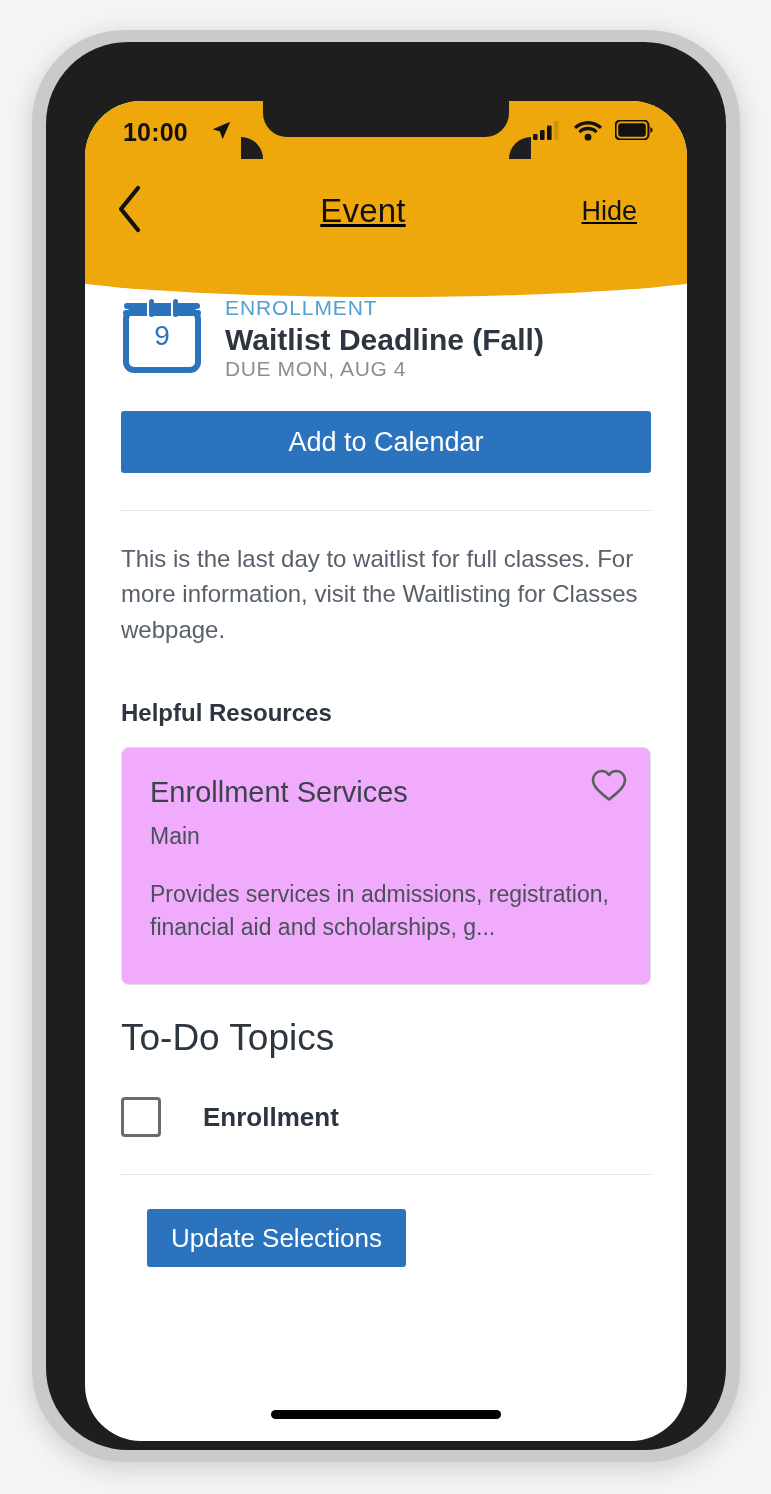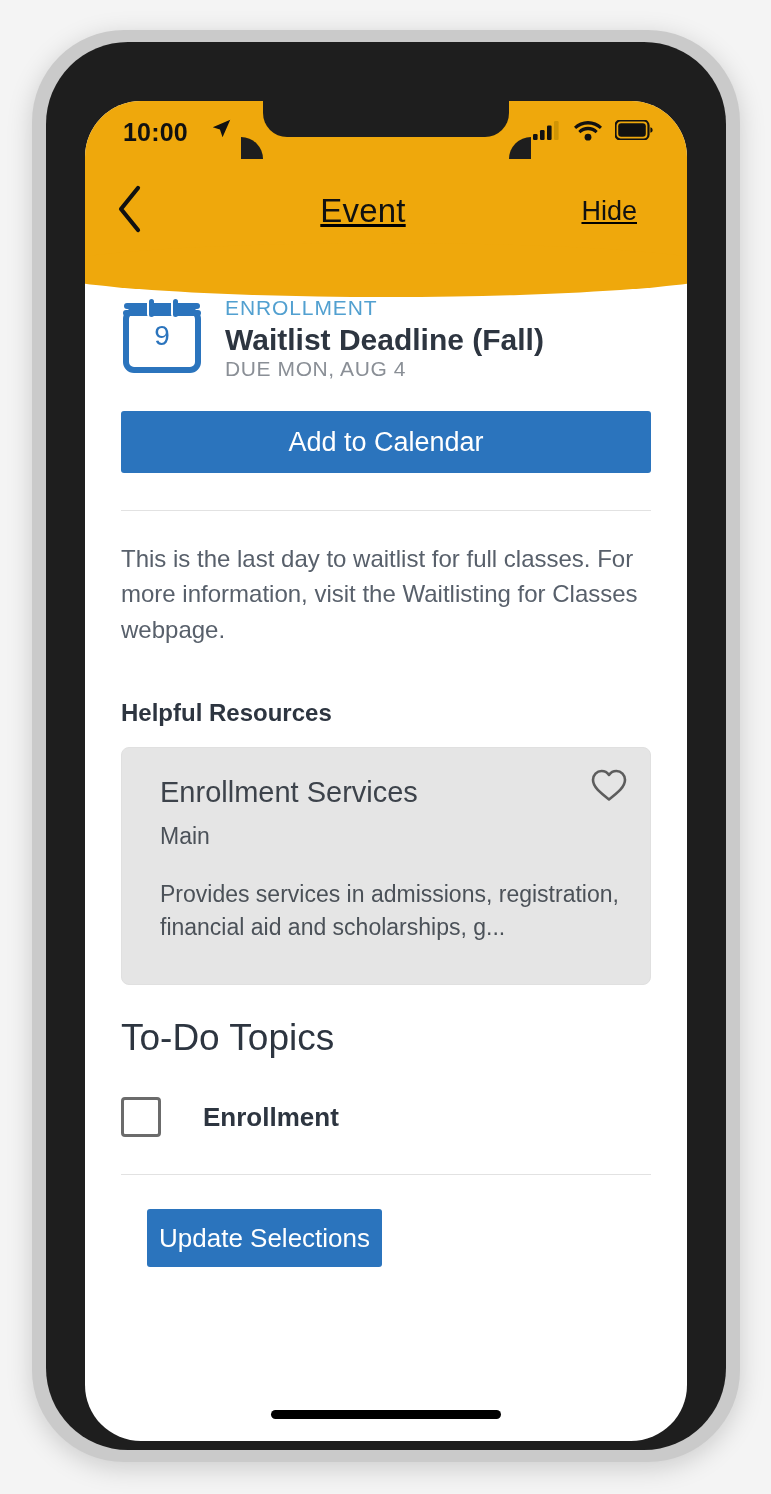--- a/index.html
+++ b/index.html
@@ -77,21 +77,21 @@
 
   
   #status-bar {
     position: relative;
     height: 62px;
     display: flex; align-items: center;
     justify-content: space-between;
     padding: 0 34px 0 38px;
     z-index: 5;
   }
-  #status-left { display: flex; gap: 23px; }
+  #status-left { display: flex; align-items: center; gap: 23px; }
   #status-time { font-size: 25px; font-weight: bold; color: #111; letter-spacing: .2px; }
   #status-right { display: flex; align-items: center; gap: 13px; }
 
   
   #nav-bar {
     position: relative;
     height: 96px;
     display: flex; align-items: center;
     padding: 0 50px 0 30px;
     z-index: 5;
@@ -157,22 +157,22 @@
     margin-top: 52px;
     font-size: 24px; font-weight: bold; color: #2d3540;
   }
 
   
   #resource-card {
     position: relative;
     margin-top: 20px;
     border: 1px solid #e0e0e0;
     border-radius: 8px;
-    padding: 28px 30px 40px 38px;
-    background: #e5e5e5;
+    padding: 28px 30px 40px 28px;
+    background: #f0abfc;
   }
   #fav-heart { position: absolute; top: 20px; right: 22px; }
   #resource-name { font-size: 29px; color: #3d434b; }
   #resource-campus { margin-top: 14px; font-size: 23px; color: #4b5158; }
   #resource-desc {
     margin-top: 28px; font-size: 23px;
     line-height: 1.45; color: #4b5158;
   }
 
   #todo-title {
@@ -187,21 +187,21 @@
   #todo-checkbox {
     width: 40px; height: 40px;
     border: 3px solid #6b6b6b;
     border-radius: 4px; background: #fff;
     cursor: pointer; flex: 0 0 40px;
   }
   #todo-label { font-size: 26px; font-weight: bold; color: #2d3540; }
 
   #update-btn {
     margin: 34px 0 0 26px;
-    padding: 0 12px; height: 58px;
+    padding: 0 24px; height: 58px;
     background: #2b74bd; color: #fff;
     font-size: 26px; border: none; border-radius: 3px;
     font-family: inherit; cursor: pointer;
   }
 
   #home-indicator {
     position: absolute;
     left: 50%; bottom: 22px;
     transform: translateX(-50%);
     width: 230px; height: 9px;

